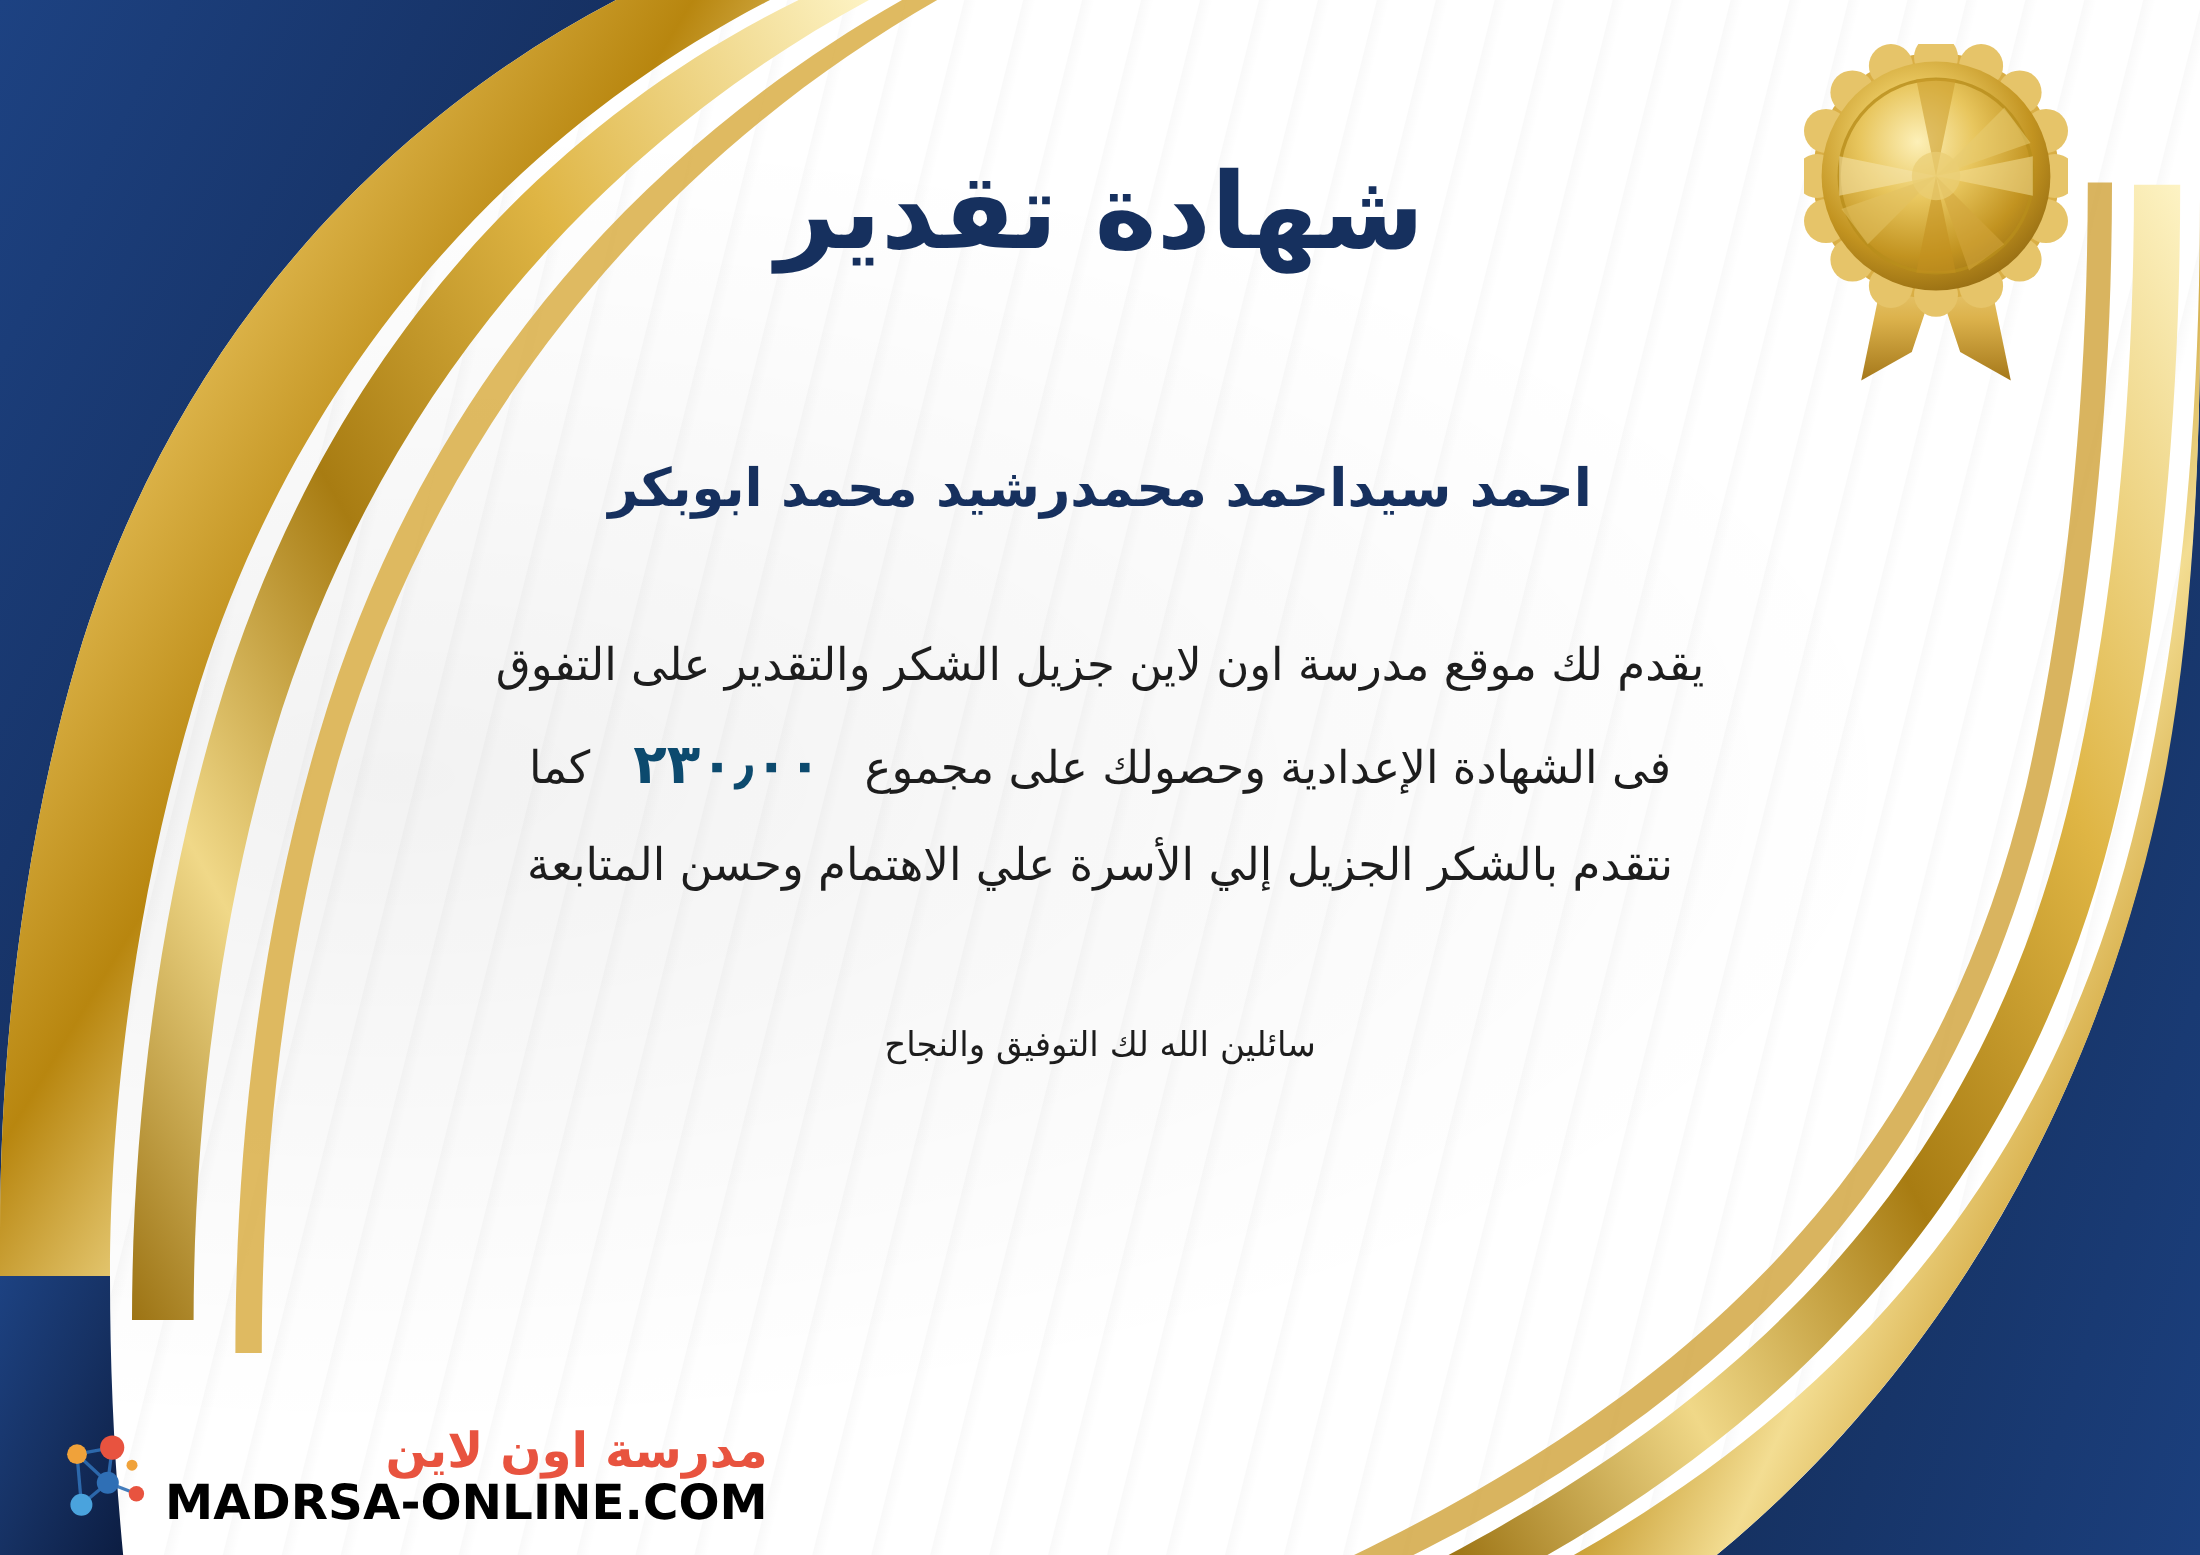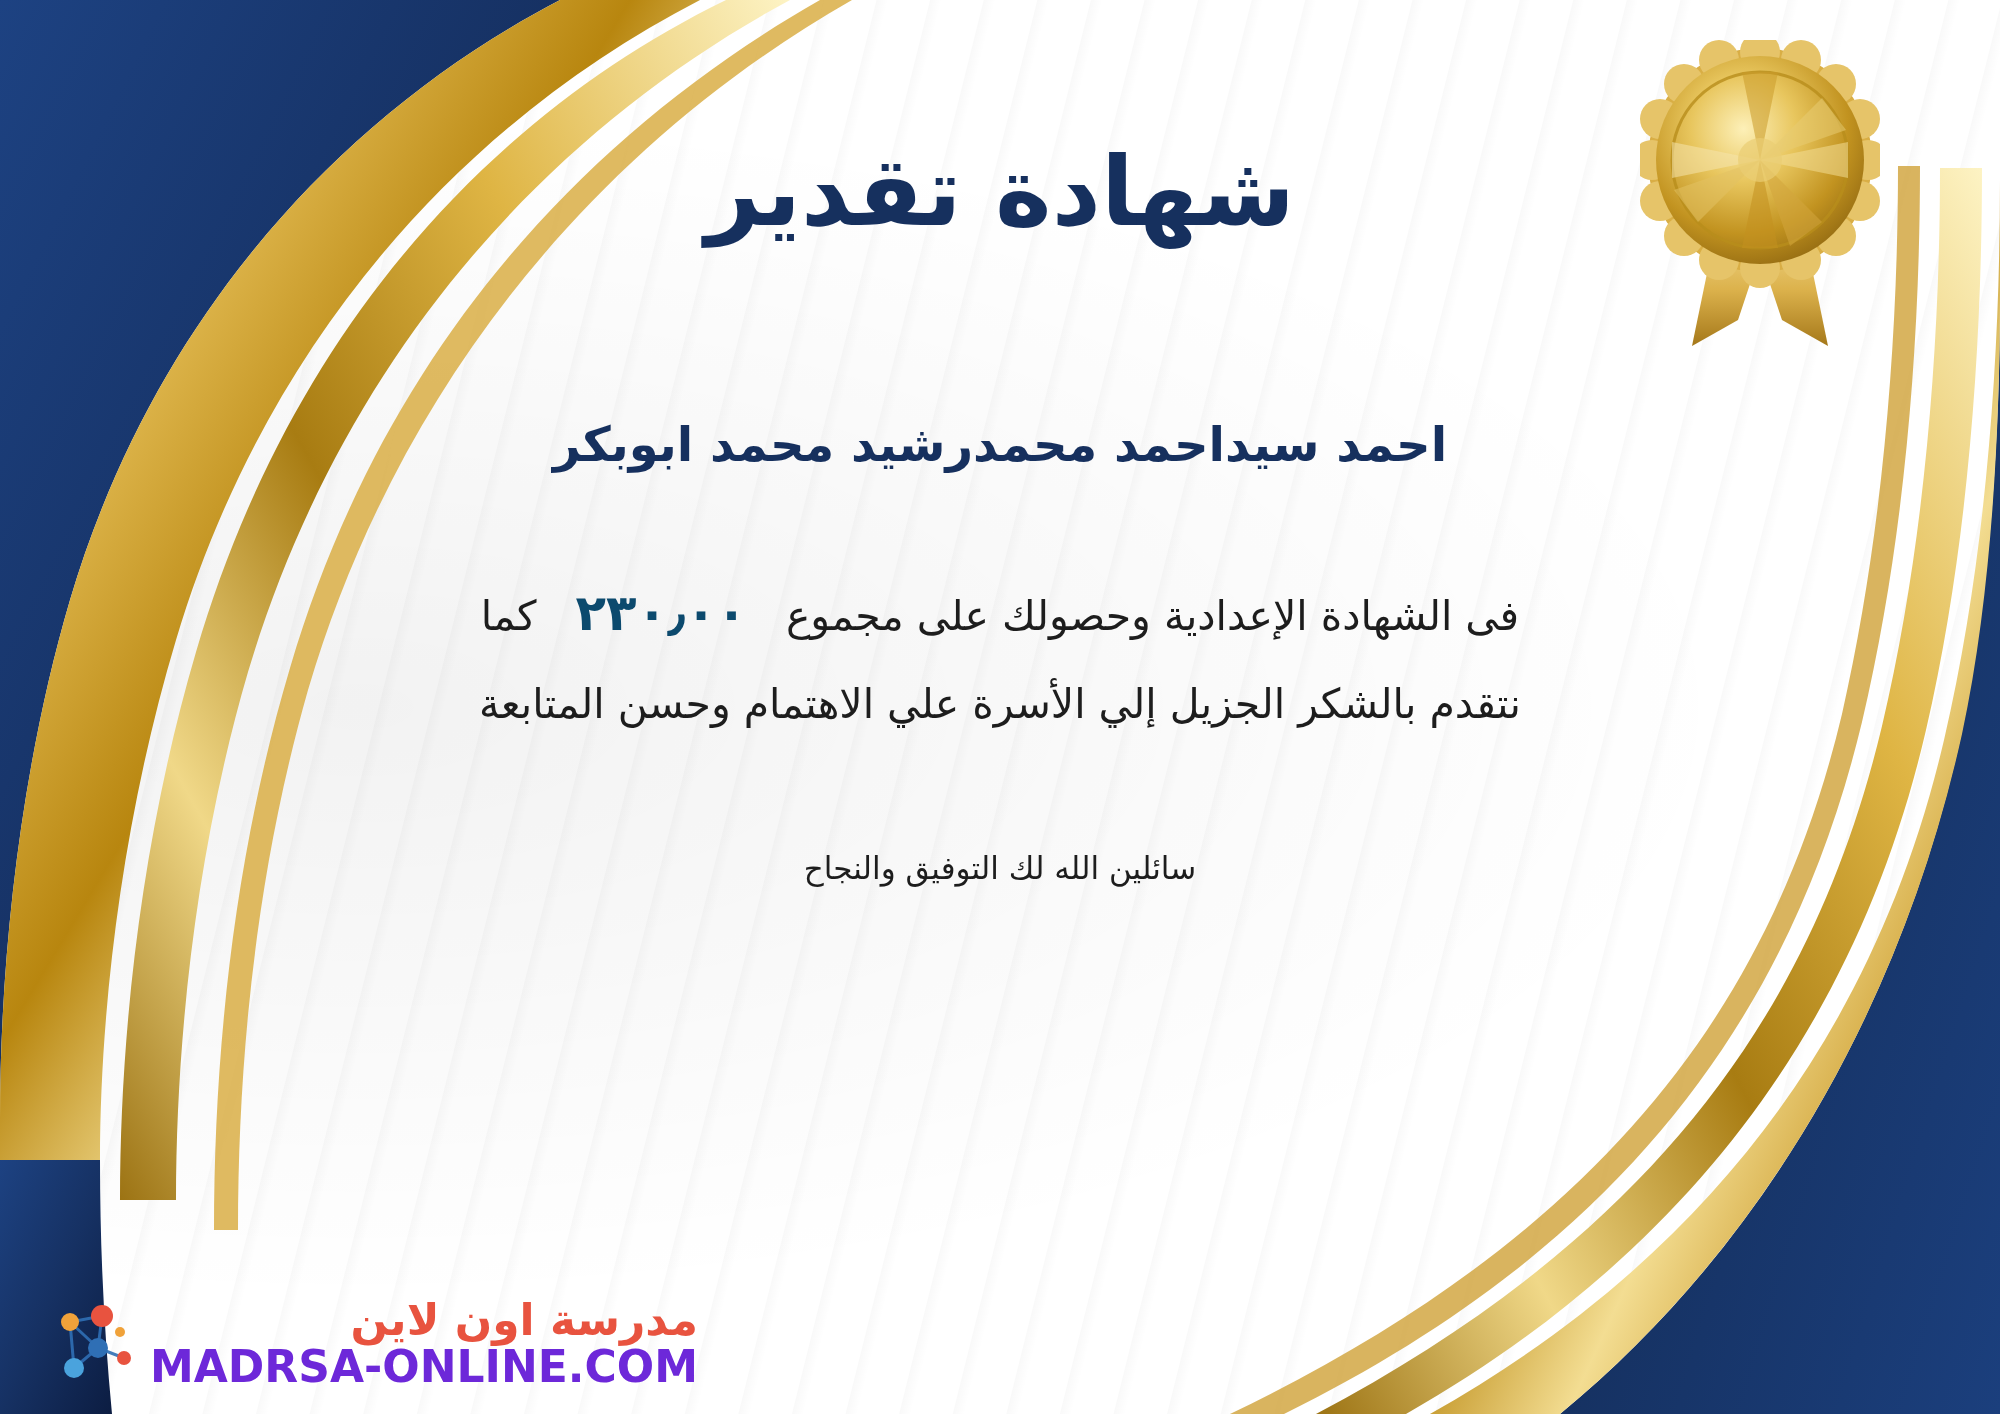--- a/index.html
+++ b/index.html
@@ -144,21 +144,21 @@
     font-size: 44px;
     font-weight: bold;
     color: #e8533f;
     line-height: 1.05;
     letter-spacing: 0px;
     direction: rtl;
   }
   .brand-url {
     font-size: 44px;
     font-weight: bold;
-    color: #6d28d9;
+    color: #000000;
     line-height: 1.1;
     direction: ltr;
     letter-spacing: 0px;
   }
   .brand-mark {
     width: 96px;
     height: 96px;
     flex: 0 0 96px;
   }
 </style>
@@ -281,20 +281,21 @@
     </svg>
   </div>
 
   <div class="content">
 
     <div class="cert-title">شهادة تقدير</div>
 
     <div class="recipient-name">احمد سيداحمد محمدرشيد محمد ابوبكر</div>
 
     <div class="body-text">
+      <span class="body-line">يقدم لك موقع مدرسة اون لاين جزيل الشكر  والتقدير على التفوق</span>
       <span class="body-line">
         <span>فى الشهادة الإعدادية وحصولك على مجموع</span>
         <span class="grade-value">٢٣٠٫٠٠</span>
         <span>كما</span>
       </span>
       <span class="body-line">نتقدم  بالشكر الجزيل إلي الأسرة علي الاهتمام وحسن المتابعة</span>
     </div>
 
     <div class="closing-text">سائلين الله لك التوفيق  والنجاح</div>
   </div>

